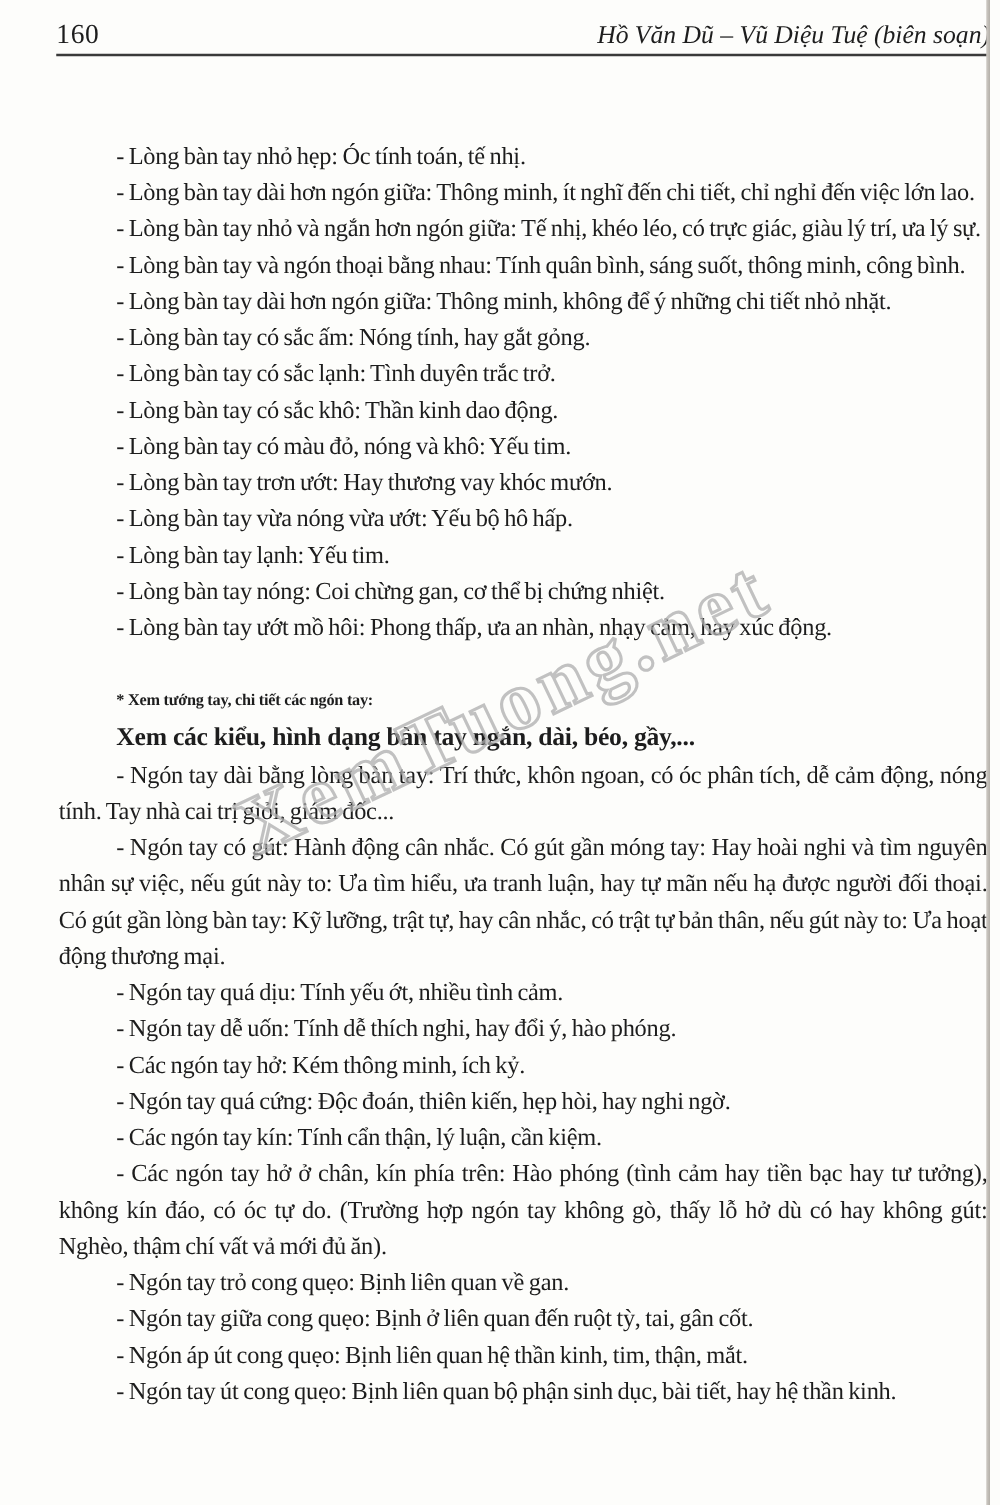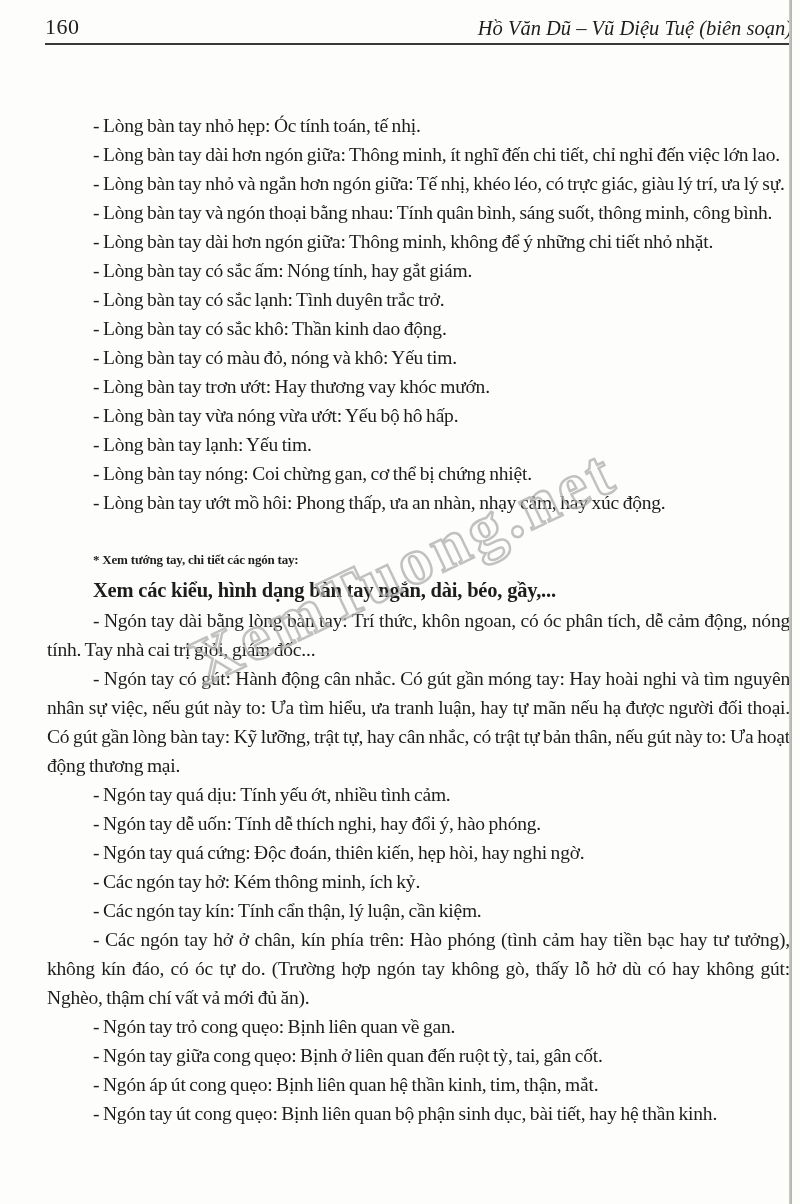--- a/index.html
+++ b/index.html
@@ -92,43 +92,43 @@
   </header>
 
   <main class="page-body">
 
     <div class="list">
         <p class="para">- Lòng bàn tay nhỏ hẹp: Óc tính toán, tế nhị.</p>
         <p class="para">- Lòng bàn tay dài hơn ngón giữa: Thông minh, ít nghĩ đến chi tiết, chỉ nghỉ đến việc lớn lao.</p>
         <p class="para">- Lòng bàn tay nhỏ và ngắn hơn ngón giữa: Tế nhị, khéo léo, có trực giác, giàu lý trí, ưa lý sự.</p>
         <p class="para">- Lòng bàn tay và ngón thoại bằng nhau: Tính quân bình, sáng suốt, thông minh, công bình.</p>
         <p class="para">- Lòng bàn tay dài hơn ngón giữa: Thông minh, không để ý những chi tiết nhỏ nhặt.</p>
-        <p class="para">- Lòng bàn tay có sắc ấm: Nóng tính, hay gắt giám.</p>
+        <p class="para">- Lòng bàn tay có sắc ấm: Nóng tính, hay gắt gỏng.</p>
         <p class="para">- Lòng bàn tay có sắc lạnh: Tình duyên trắc trở.</p>
         <p class="para">- Lòng bàn tay có sắc khô: Thần kinh dao động.</p>
         <p class="para">- Lòng bàn tay có màu đỏ, nóng và khô: Yếu tim.</p>
         <p class="para">- Lòng bàn tay trơn ướt: Hay thương vay khóc mướn.</p>
         <p class="para">- Lòng bàn tay vừa nóng vừa ướt: Yếu bộ hô hấp.</p>
         <p class="para">- Lòng bàn tay lạnh: Yếu tim.</p>
         <p class="para">- Lòng bàn tay nóng: Coi chừng gan, cơ thể bị chứng nhiệt.</p>
         <p class="para">- Lòng bàn tay ướt mồ hôi: Phong thấp, ưa an nhàn, nhạy cảm, hay xúc động.</p>
       </div>
 
     <div class="section-break"></div>
 
     <h2 class="section-heading">* Xem tướng tay, chi tiết các ngón tay:</h2>
     <p class="section-subheading">Xem các kiểu, hình dạng bàn tay ngắn, dài, béo, gầy,...</p>
 
     <div class="list">
         <p class="para">- Ngón tay dài bằng lòng bàn tay: Trí thức, khôn ngoan, có óc phân tích, dễ cảm động, nóng tính. Tay nhà cai trị giỏi, giám đốc...</p>
         <p class="para">- Ngón tay có gút: Hành động cân nhắc. Có gút gần móng tay: Hay hoài nghi và tìm nguyên nhân sự việc, nếu gút này to: Ưa tìm hiểu, ưa tranh luận, hay tự mãn nếu hạ được người đối thoại. Có gút gần lòng bàn tay: Kỹ lưỡng, trật tự, hay cân nhắc, có trật tự bản thân, nếu gút này to: Ưa hoạt động thương mại.</p>
         <p class="para">- Ngón tay quá dịu: Tính yếu ớt, nhiều tình cảm.</p>
         <p class="para">- Ngón tay dễ uốn: Tính dễ thích nghi, hay đổi ý, hào phóng.</p>
+        <p class="para">- Các ngón tay hở: Kém thông minh, ích kỷ.</p>
         <p class="para">- Ngón tay quá cứng: Độc đoán, thiên kiến, hẹp hòi, hay nghi ngờ.</p>
-        <p class="para">- Các ngón tay hở: Kém thông minh, ích kỷ.</p>
         <p class="para">- Các ngón tay kín: Tính cẩn thận, lý luận, cần kiệm.</p>
         <p class="para">- Các ngón tay hở ở chân, kín phía trên: Hào phóng (tình cảm hay tiền bạc hay tư tưởng), không kín đáo, có óc tự do. (Trường hợp ngón tay không gò, thấy lỗ hở dù có hay không gút: Nghèo, thậm chí vất vả mới đủ ăn).</p>
         <p class="para">- Ngón tay trỏ cong quẹo: Bịnh liên quan về gan.</p>
         <p class="para">- Ngón tay giữa cong quẹo: Bịnh ở liên quan đến ruột tỳ, tai, gân cốt.</p>
         <p class="para">- Ngón áp út cong quẹo: Bịnh liên quan hệ thần kinh, tim, thận, mắt.</p>
         <p class="para">- Ngón tay út cong quẹo: Bịnh liên quan bộ phận sinh dục, bài tiết, hay hệ thần kinh.</p>
       </div>
 
   </main>
 

